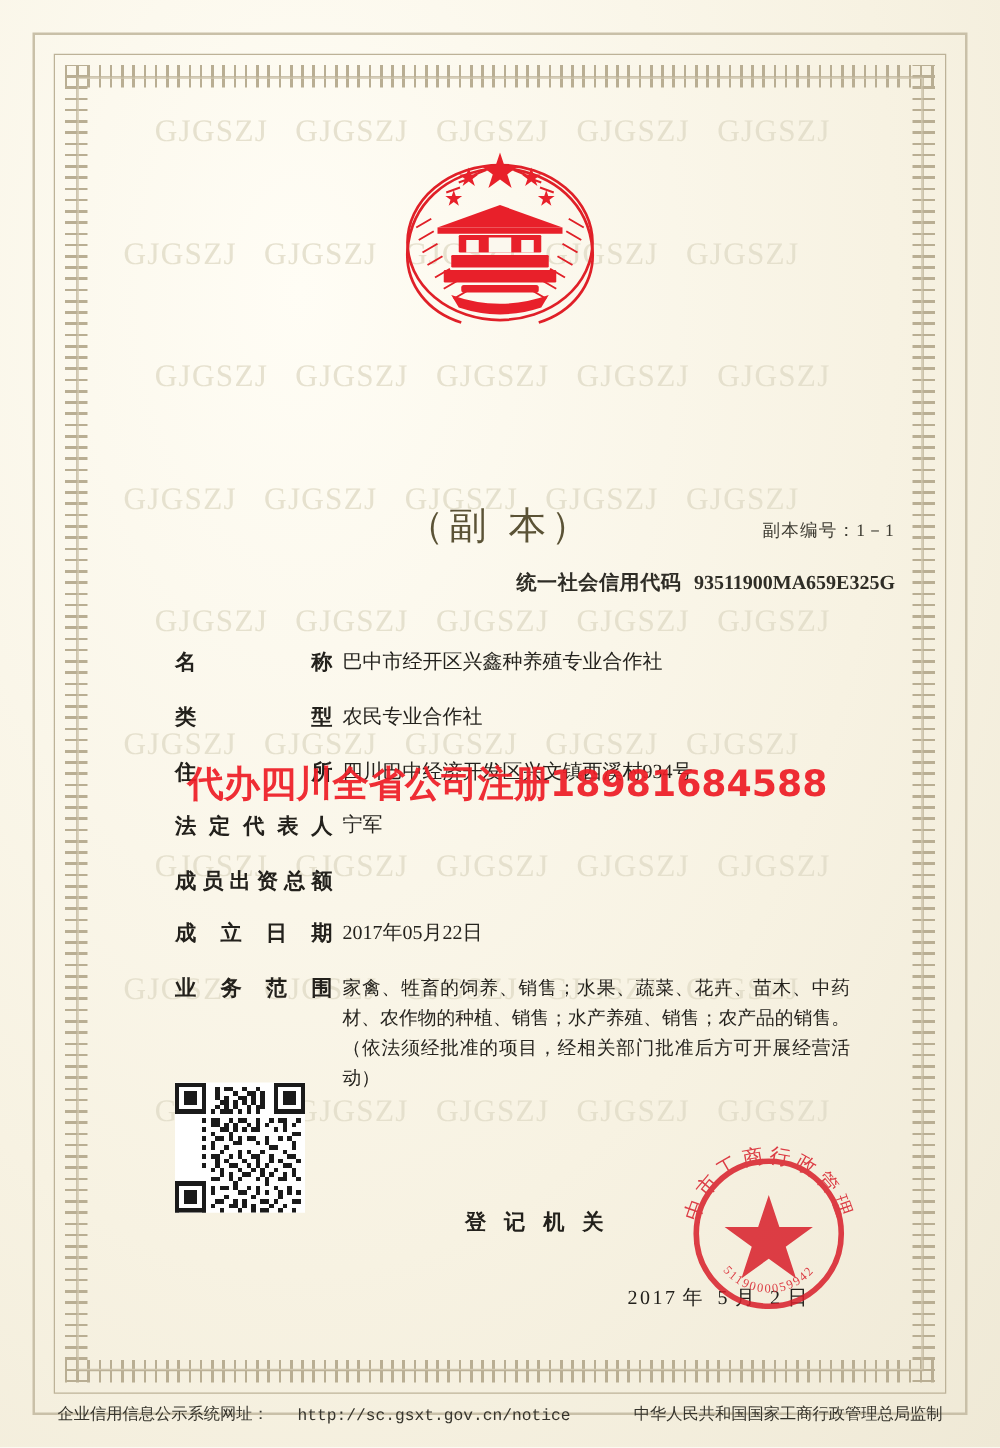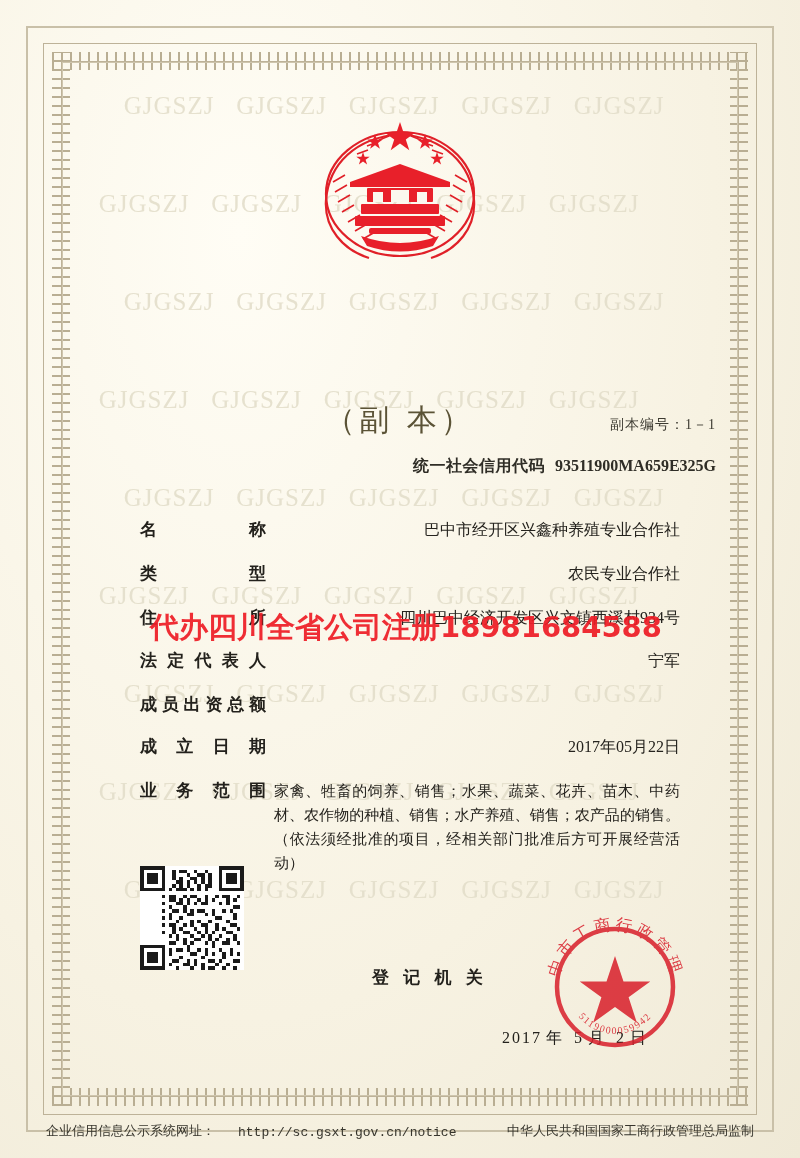--- a/index.html
+++ b/index.html
@@ -162,21 +162,20 @@
     letter-spacing: 0;
     display: flex;
     justify-content: space-between;
   }
   .field-value {
     font-size: 16px;
     color: #25231e;
     line-height: 1.55;
     padding-left: 8px;
     flex: 1;
-    text-align: right;
   }
   .field-value.multiline {
     font-size: 15px;
     line-height: 1.6;
     text-align: justify;
   }
 
   
   .promo {
     position: absolute;

